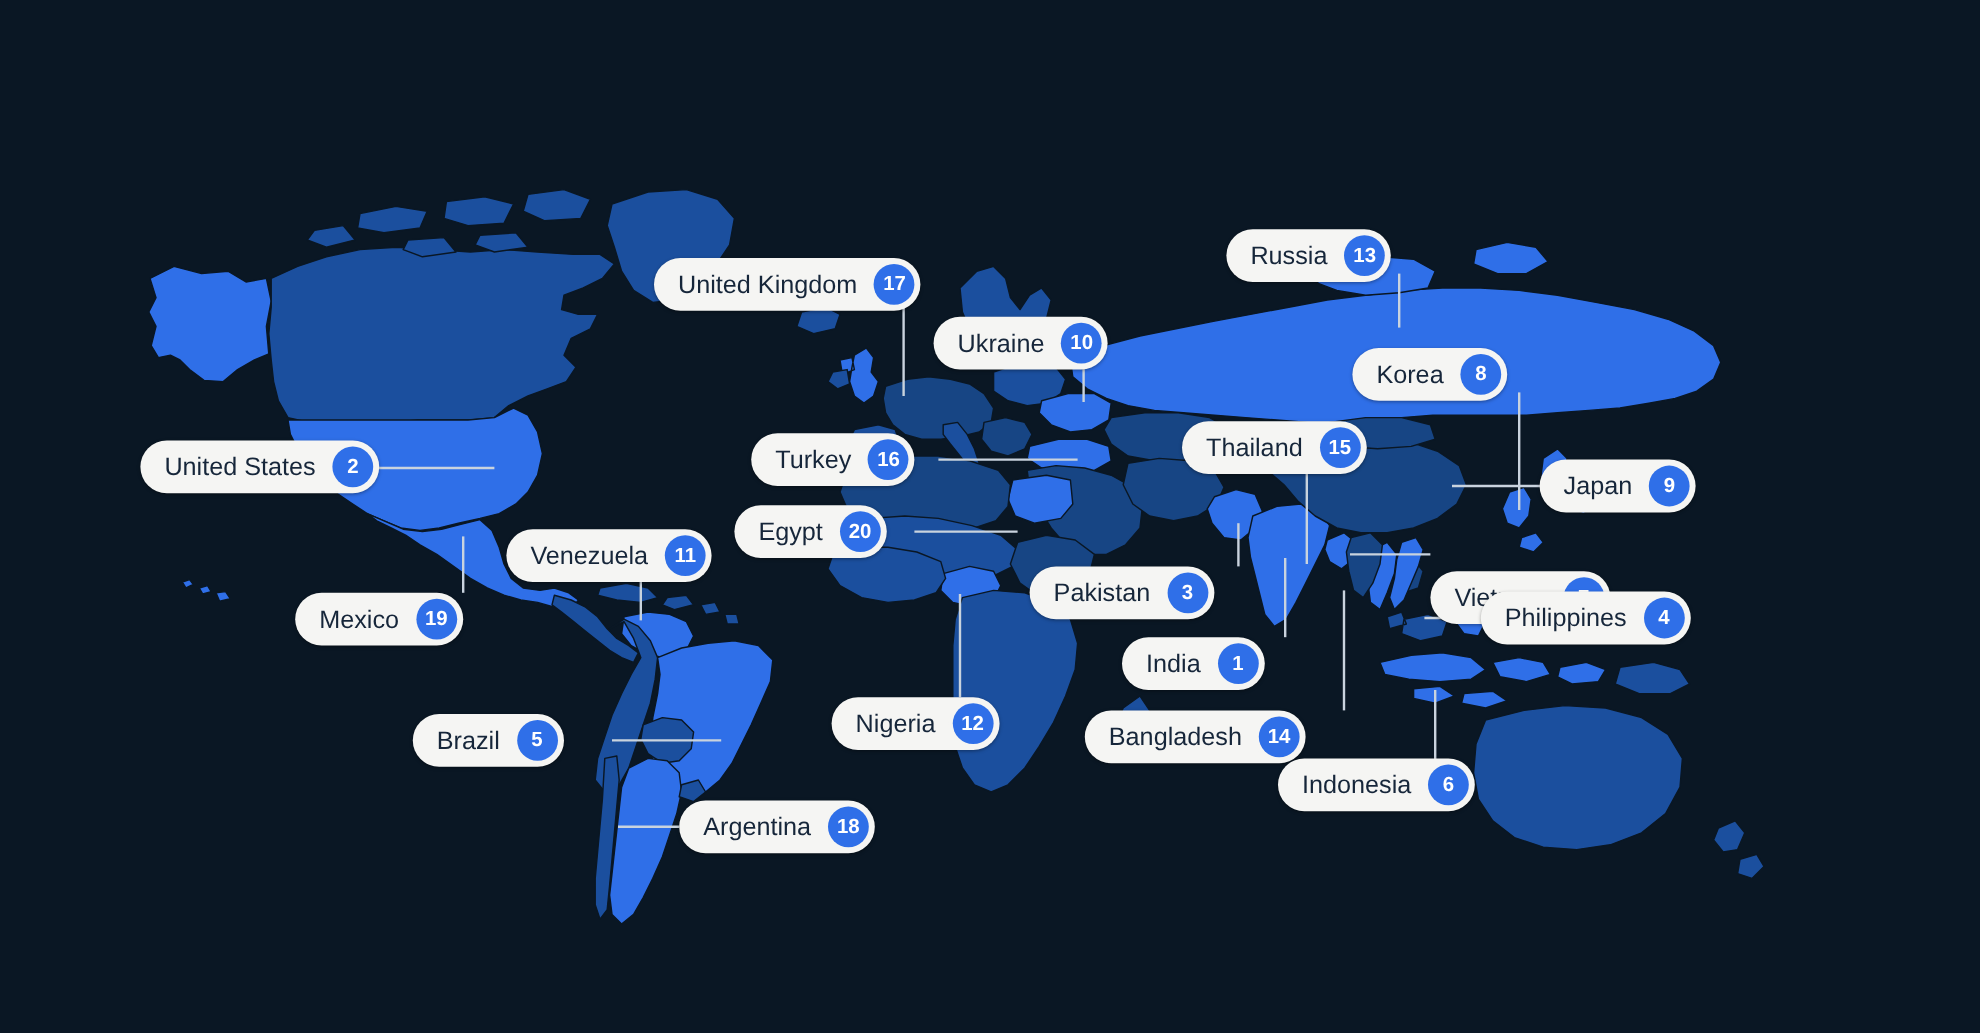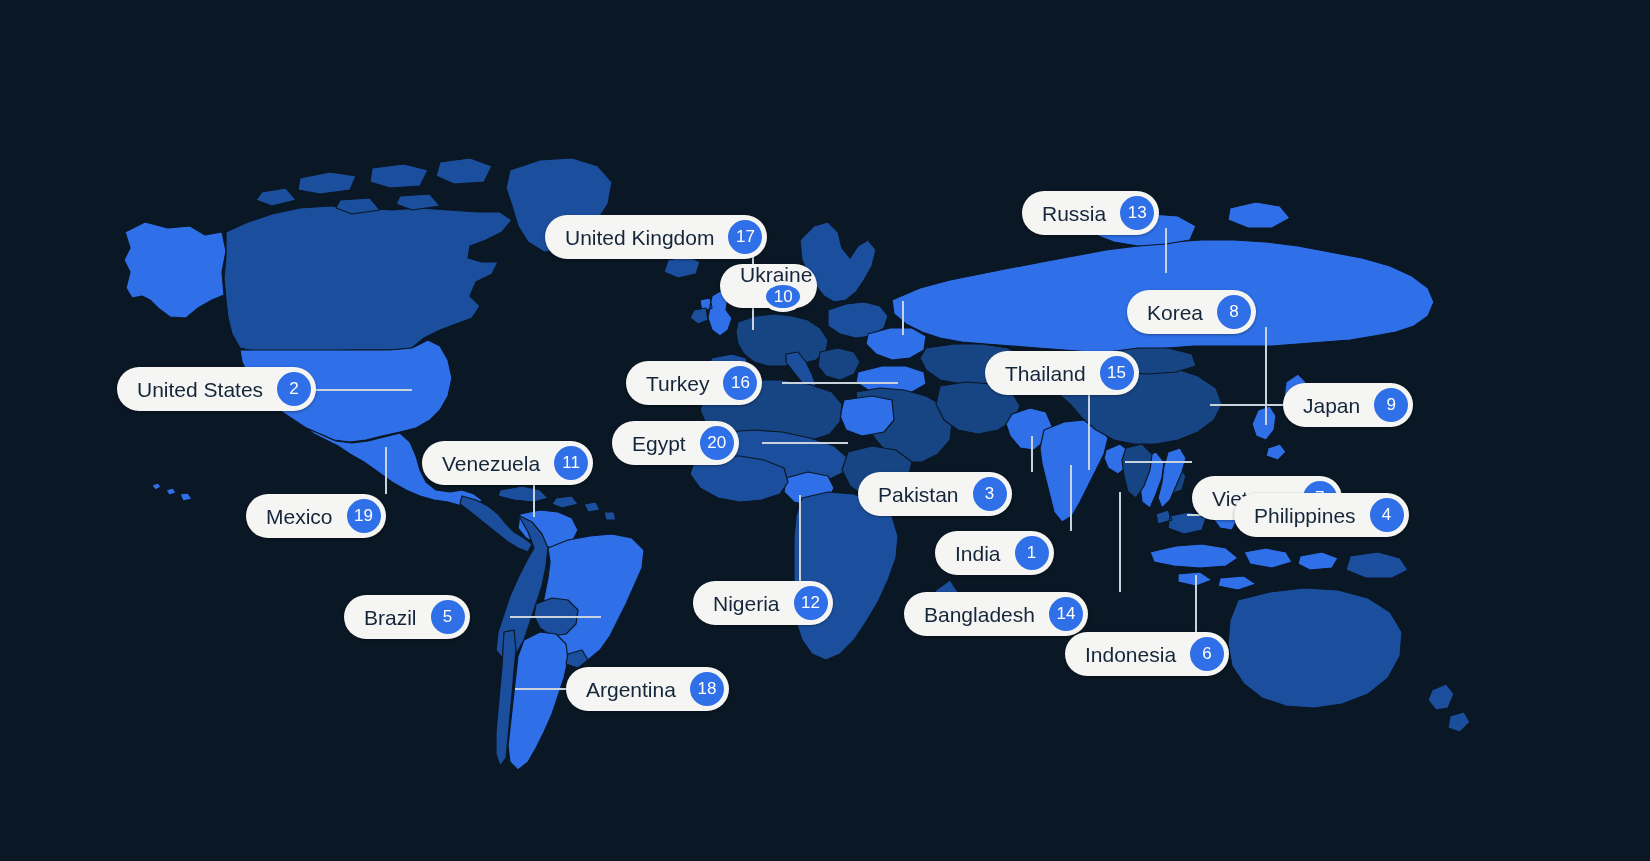--- a/index.html
+++ b/index.html
@@ -80,21 +80,21 @@
     line-height: 1;
   }
   .pill-badge {
     width: 34px;
     height: 34px;
     min-width: 34px;
     border-radius: 50%;
     background: #2f6fe8;
     color: #ffffff;
     font-size: 17px;
-    font-weight: normal;
+    font-weight: bold;
     display: flex;
     align-items: center;
     justify-content: center;
     margin-left: 14px;
     box-shadow: 0 0 0 4px #f5f5f3;
     position: relative;
     z-index: 2;
   }
 </style>
 </head>
@@ -330,21 +330,21 @@
 
   <div id="pill-layer">
       <div class="pill" style="left: 545px; top: 215px;">
         <span class="pill-label">United Kingdom</span>
         <span class="pill-badge">17</span>
       </div>
       <div class="pill" style="left: 1022px; top: 191px;">
         <span class="pill-label">Russia</span>
         <span class="pill-badge">13</span>
       </div>
-      <div class="pill" style="left: 720px; top: 264px; flex-direction: column;">
+      <div class="pill" style="left: 778px; top: 264px;">
         <span class="pill-label">Ukraine</span>
         <span class="pill-badge">10</span>
       </div>
       <div class="pill" style="left: 1127px; top: 290px;">
         <span class="pill-label">Korea</span>
         <span class="pill-badge">8</span>
       </div>
       <div class="pill" style="left: 985px; top: 351px;">
         <span class="pill-label">Thailand</span>
         <span class="pill-badge">15</span>

